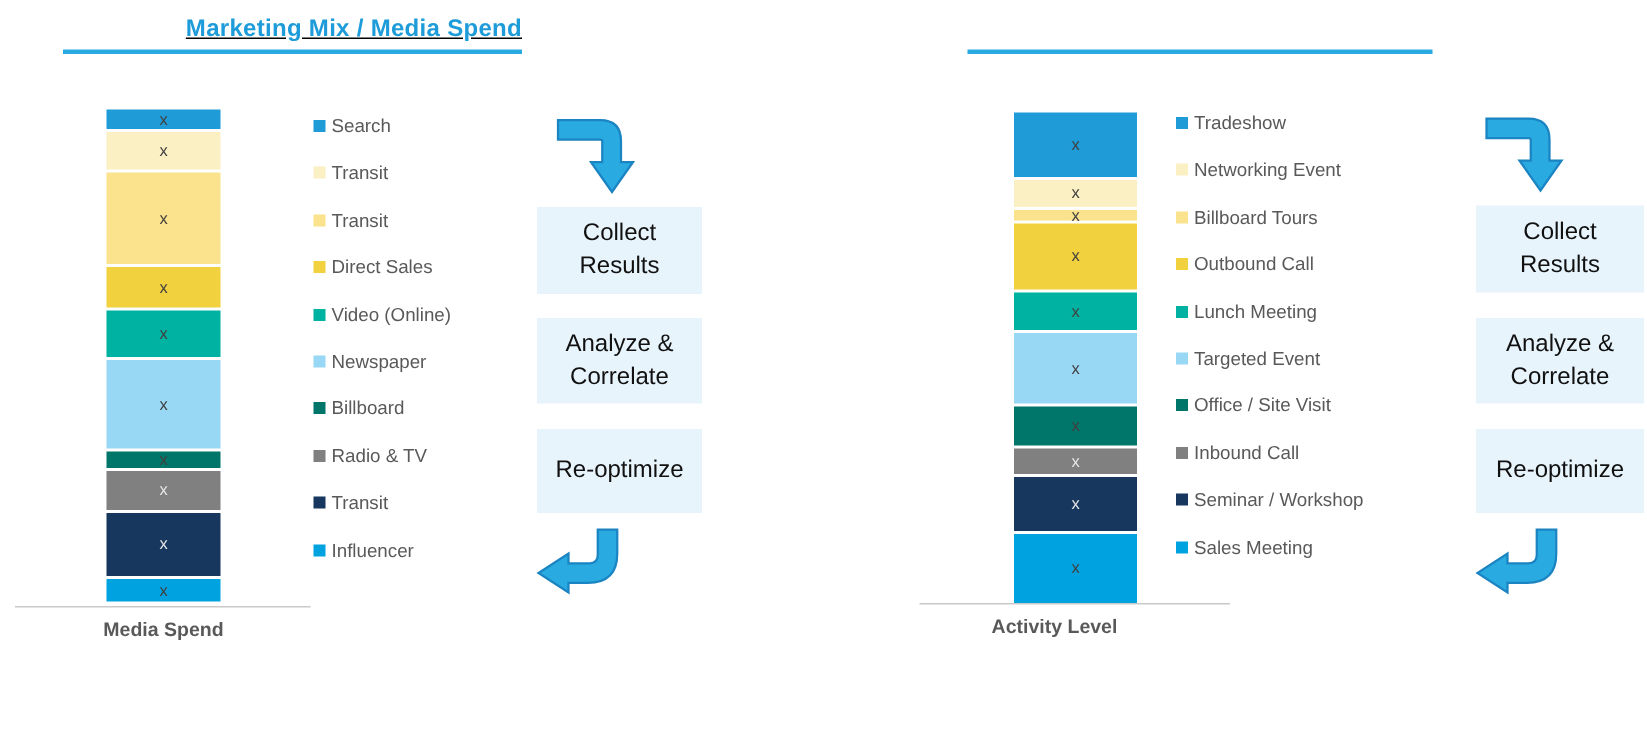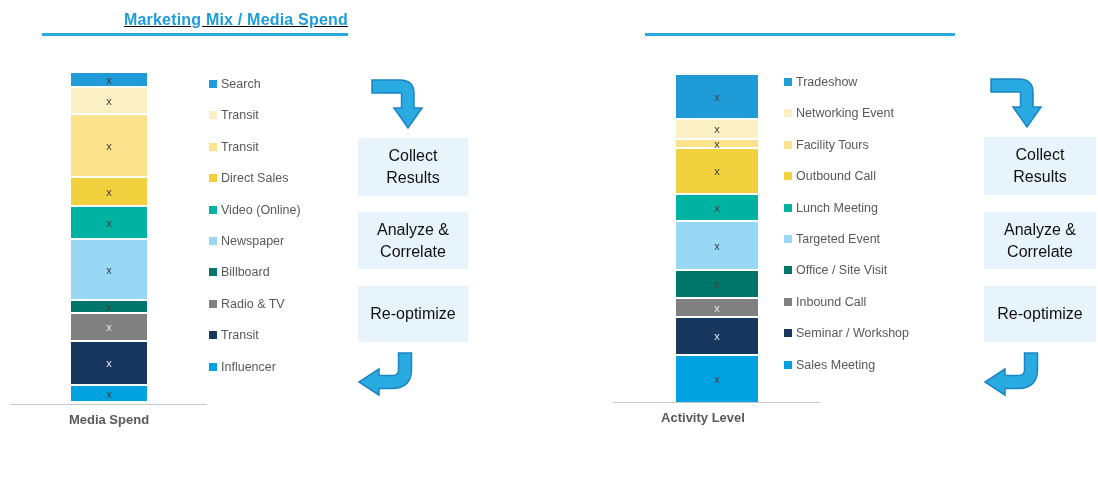--- a/index.html
+++ b/index.html
@@ -199,21 +199,21 @@
       <div class="li">
           <span class="sw" style="background: rgb(31, 156, 216);"></span>
           <span class="lt">Tradeshow</span>
         </div>
       <div class="li">
           <span class="sw" style="background: rgb(251, 239, 196);"></span>
           <span class="lt">Networking Event</span>
         </div>
       <div class="li">
           <span class="sw" style="background: rgb(250, 227, 140);"></span>
-          <span class="lt">Facility Tours</span>
+          <span class="lt">Billboard Tours</span>
         </div>
       <div class="li">
           <span class="sw" style="background: rgb(242, 209, 63);"></span>
           <span class="lt">Outbound Call</span>
         </div>
       <div class="li">
           <span class="sw" style="background: rgb(0, 178, 161);"></span>
           <span class="lt">Lunch Meeting</span>
         </div>
       <div class="li">

